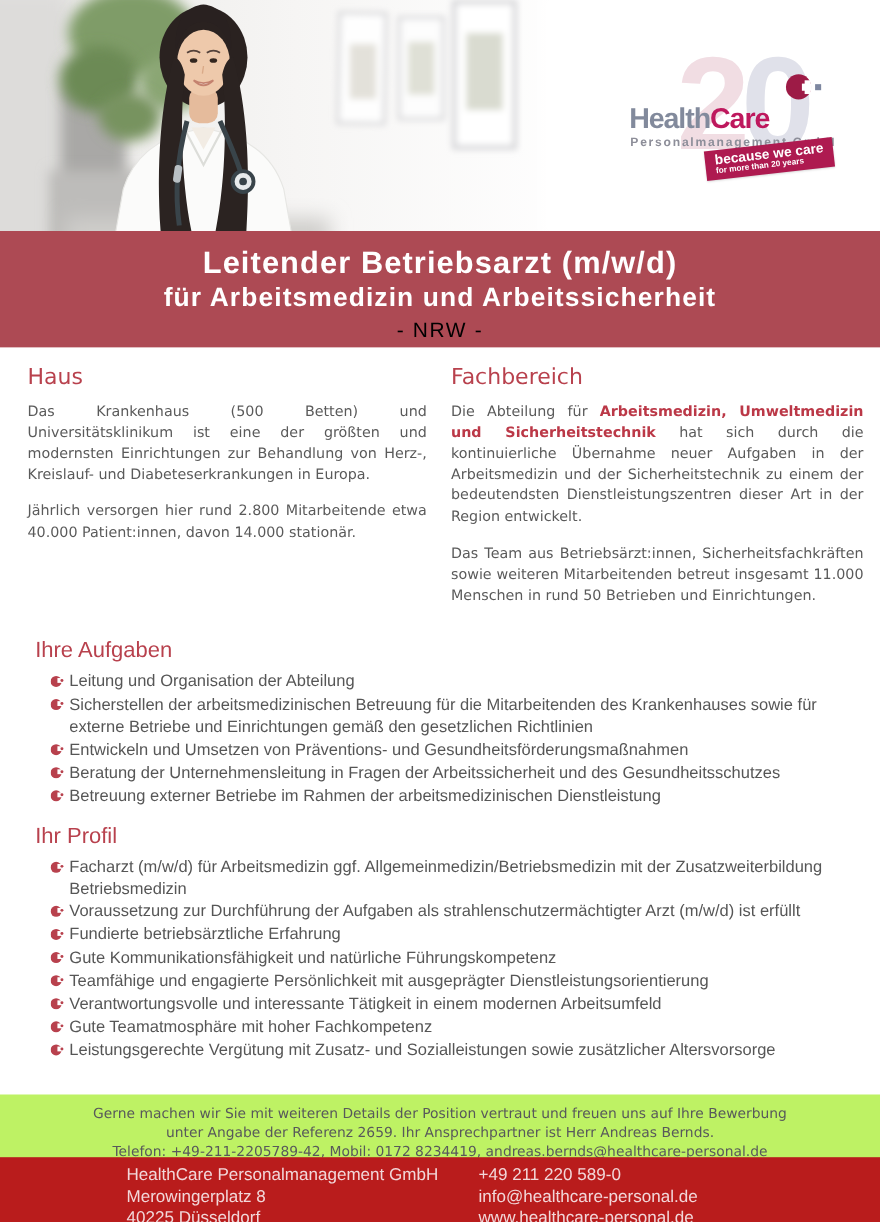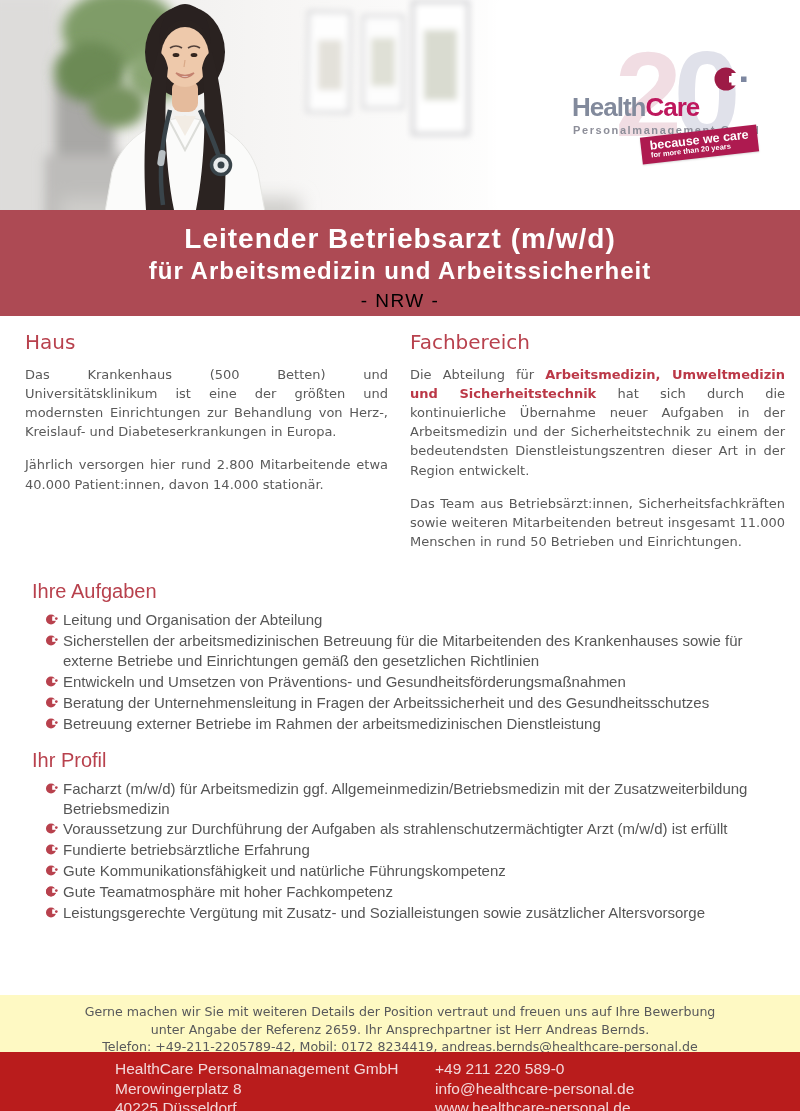--- a/index.html
+++ b/index.html
@@ -46,21 +46,21 @@
 
   .section{padding:0 20px 0 32px;}
   .cond-head{font-family:"Liberation Sans",sans-serif;font-weight:400;font-size:20px;color:#b8414d;
              margin:15px 0 7px 0;}
   ul.bullets{margin:0;padding:0;list-style:none;}
   ul.bullets li{position:relative;margin:0 0 1px 13px;padding-left:18px;font-size:15px;
                 line-height:1.33;color:#565656;}
   .bullet{position:absolute;left:1px;top:4px;}
 
   
-  .contact-note{position:absolute;top:995px;left:0;width:800px;height:61px;background:#fef9c3;
+  .contact-note{position:absolute;top:995px;left:0;width:800px;height:61px;background:#bef264;
                 text-align:center;font-family:"DejaVu Sans",sans-serif;font-size:12.6px;
                 color:#58595b;line-height:17.5px;padding-top:8px;box-sizing:border-box;}
 
   
   .footer{position:absolute;top:1052px;left:0;width:800px;height:66px;background:#b91c1c;
           color:#f2d7d9;font-size:15.5px;line-height:19.5px;box-sizing:border-box;
           padding:7px 0 0 115px;display:flex;}
   .footer .f-left{width:320px;}
   .footer .f-right{width:340px;}
   .footer div{white-space:nowrap;}
@@ -252,32 +252,41 @@
 
           <li>
             <svg class="bullet" width="13" height="11" viewBox="0 0 13 11" aria-hidden="true">
               <circle cx="5" cy="5.5" r="5" fill="#b8414d"></circle>
               <rect x="6.2" y="2.4" width="6.8" height="4.4" fill="#ffffff"></rect>
               <circle cx="10.3" cy="4.6" r="1.35" fill="#b8414d"></circle>
             </svg>
             <span>Gute Kommunikationsfähigkeit und natürliche Führungskompetenz</span>
           </li>
 
+          <li>
+            <svg class="bullet" width="13" height="11" viewBox="0 0 13 11" aria-hidden="true">
+              <circle cx="5" cy="5.5" r="5" fill="#b8414d"></circle>
+              <rect x="6.2" y="2.4" width="6.8" height="4.4" fill="#ffffff"></rect>
+              <circle cx="10.3" cy="4.6" r="1.35" fill="#b8414d"></circle>
+            </svg>
+            <span>Teamfähige und engagierte Persönlichkeit mit ausgeprägter Dienstleistungsorientierung</span>
+          </li>
         </ul>
     </div>
 
     <div class="section">
       <ul class="bullets">
 
           <li>
             <svg class="bullet" width="13" height="11" viewBox="0 0 13 11" aria-hidden="true">
               <circle cx="5" cy="5.5" r="5" fill="#b8414d"></circle>
               <rect x="6.2" y="2.4" width="6.8" height="4.4" fill="#ffffff"></rect>
               <circle cx="10.3" cy="4.6" r="1.35" fill="#b8414d"></circle>
             </svg>
+            <span>Verantwortungsvolle und interessante Tätigkeit in einem modernen Arbeitsumfeld</span>
           </li>
 
           <li>
             <svg class="bullet" width="13" height="11" viewBox="0 0 13 11" aria-hidden="true">
               <circle cx="5" cy="5.5" r="5" fill="#b8414d"></circle>
               <rect x="6.2" y="2.4" width="6.8" height="4.4" fill="#ffffff"></rect>
               <circle cx="10.3" cy="4.6" r="1.35" fill="#b8414d"></circle>
             </svg>
             <span>Gute Teamatmosphäre mit hoher Fachkompetenz</span>
           </li>

